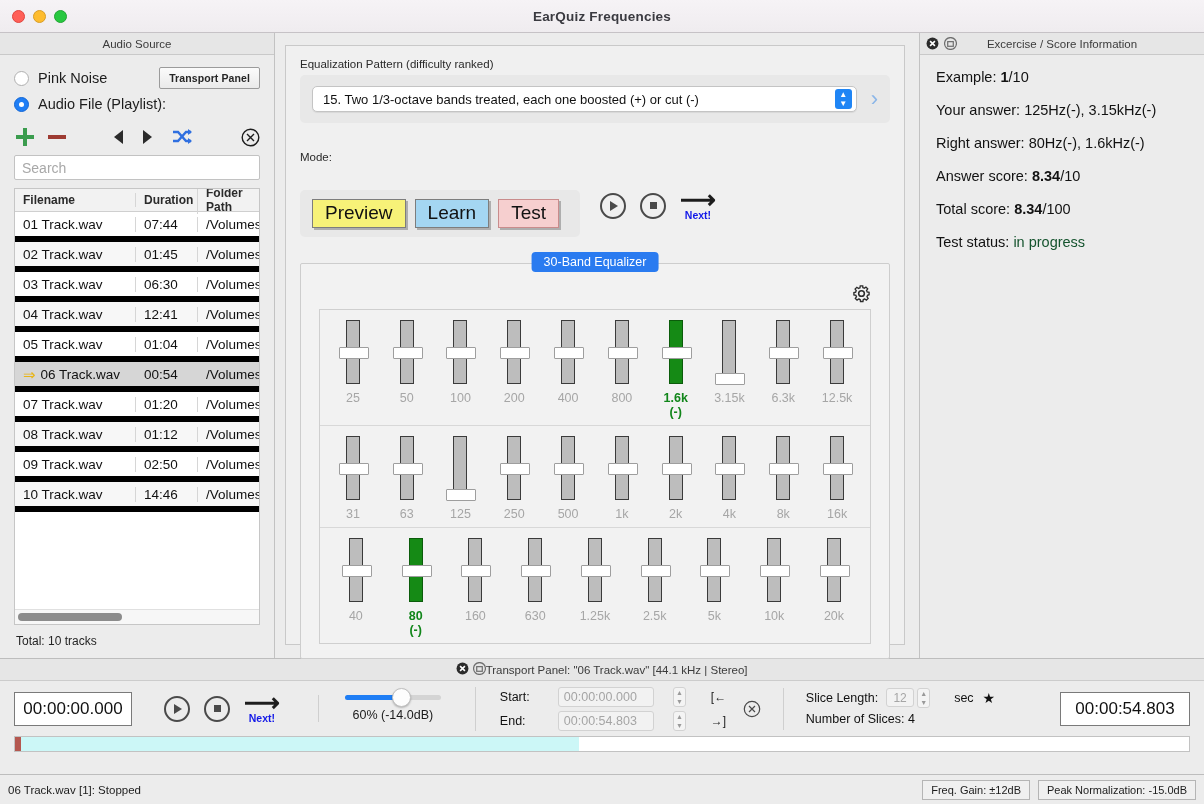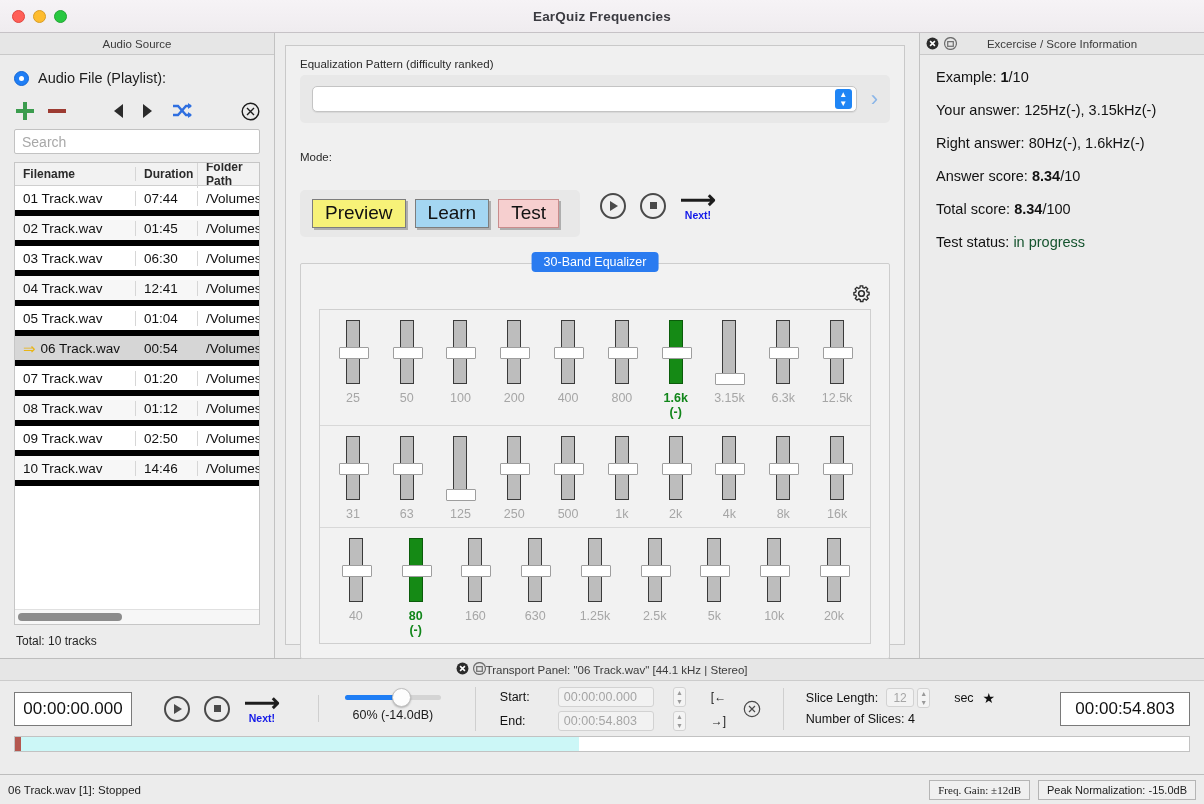--- a/index.html
+++ b/index.html
@@ -282,21 +282,21 @@
   #statusbar {
     position: absolute; left: 0; right: 0; bottom: 0; height: 30px;
     background: #ececec; border-top: 1px solid #bdbdbd;
     display: flex; align-items: center; padding: 0 8px; gap: 8px;
   }
   #status-text { font-size: 11.5px; color: #1c1c1c; }
   .status-chip {
     font-size: 11px; color: #1c1c1c; border: 1px solid #b5b5b5;
     background: #f0f0f0; padding: 3px 8px;
   }
-  #chip-gain { margin-left: auto; font-family: Liberation Serif, serif; }
+  #chip-gain { margin-left: auto; }
 </style>
 </head>
 <body>
 
 <div id="titlebar">
   <div id="traffic">
     <div class="tl red"></div>
     <div class="tl yellow"></div>
     <div class="tl green"></div>
   </div>
@@ -304,20 +304,25 @@
 </div>
 
 <div id="body-area">
 
   <div id="left-panel">
     <div class="panel-head">
       <span>Audio Source</span>
     </div>
     <div id="left-inner">
 
+      <div class="radio-row">
+        <div class="radio"></div>
+        <span class="radio-label">Pink Noise</span>
+        <div id="transport-btn">Transport Panel</div>
+      </div>
 
       <div class="radio-row">
         <div class="radio on"></div>
         <span class="radio-label">Audio File (Playlist):</span>
       </div>
 
       <div id="pl-tools">
         <div id="ic-add" class="ic"></div>
         <div id="ic-rem" class="ic"></div>
         <div id="ic-prev" class="ic"></div>
@@ -423,20 +428,21 @@
       <div id="pl-total">Total: 10 tracks</div>
     </div>
   </div>
 
   <div id="center-panel">
     <div id="center-box">
 
       <div class="field-label">Equalization Pattern (difficulty ranked)</div>
       <div id="pattern-group">
         <div id="pattern-select">
+          <span>15. Two 1/3-octave bands treated, each one boosted (+) or cut (-)</span>
           <div id="pattern-stepper">
             <span>▲</span>
               <span>▼</span>
           </div>
         </div>
         <div id="pattern-chevron">›</div>
       </div>
 
       <div class="field-label">Mode:</div>
       <div style="display:flex;align-items:flex-start;margin-top:27px;">

